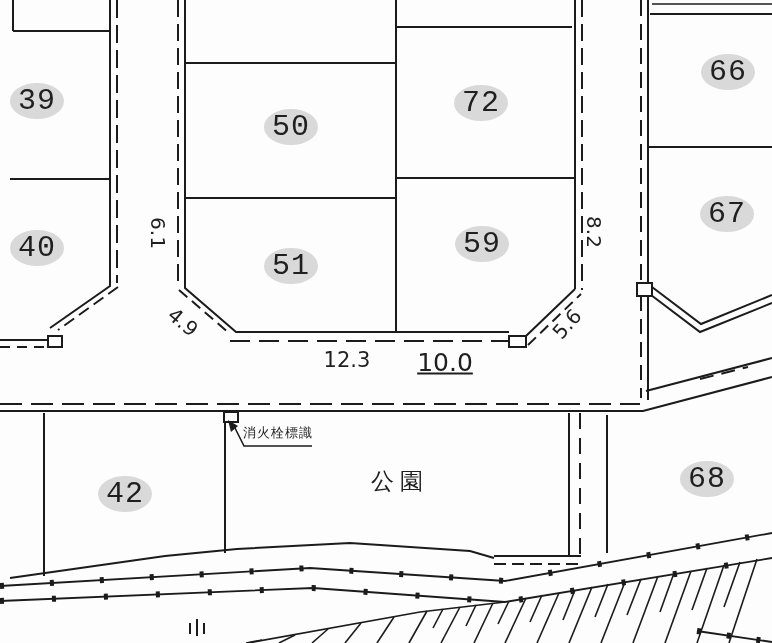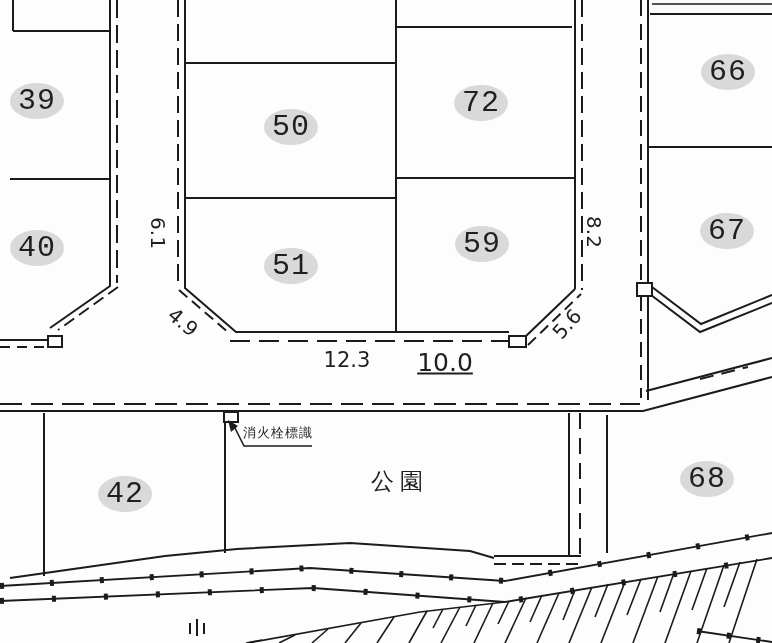--- a/index.html
+++ b/index.html
@@ -173,21 +173,21 @@
   </svg>
 
   <div class="label-layer">
       <div class="badge" style="left: 37px; top: 101px;">39</div>
       <div class="badge" style="left: 37px; top: 248px;">40</div>
       <div class="badge" style="left: 291px; top: 127px;">50</div>
       <div class="badge" style="left: 291px; top: 266px;">51</div>
       <div class="badge" style="left: 481px; top: 103px;">72</div>
       <div class="badge" style="left: 482px; top: 244px;">59</div>
       <div class="badge" style="left: 728px; top: 72px;">66</div>
-      <div class="badge" style="left: 727px; top: 231px;">67</div>
+      <div class="badge" style="left: 727px; top: 214px;">67</div>
       <div class="badge" style="left: 125px; top: 494px;">42</div>
       <div class="badge" style="left: 707px; top: 479px;">68</div>
       <div class="dim" style="left: 158px; top: 233px; font-size: 20px; transform: translate(-50%, -50%) rotate(90deg);">6.1</div>
       <div class="dim" style="left: 594px; top: 232px; font-size: 20px; transform: translate(-50%, -50%) rotate(90deg);">8.2</div>
       <div class="dim" style="left: 183px; top: 322px; font-size: 20px; transform: translate(-50%, -50%) rotate(40deg);">4.9</div>
       <div class="dim" style="left: 567px; top: 324px; font-size: 20px; transform: translate(-50%, -50%) rotate(-48deg);">5.6</div>
       <div class="dim" style="left: 303px; top: 360px; font-size: 21px; transform: translate(-50%, -50%) rotate(0deg); margin-left: 44px;">12.3</div>
       <div class="dim" style="left: 445px; top: 362px; font-size: 25px; transform: translate(-50%, -50%) rotate(0deg); text-decoration: underline;">10.0</div>
       <div class="note" style="left: 400px; top: 481px; font-size: 23px; letter-spacing: 6px;">公園</div>
       <div class="note" style="left: 278px; top: 433px; font-size: 13px; letter-spacing: 1px; text-align: right;">消火栓標識</div>

